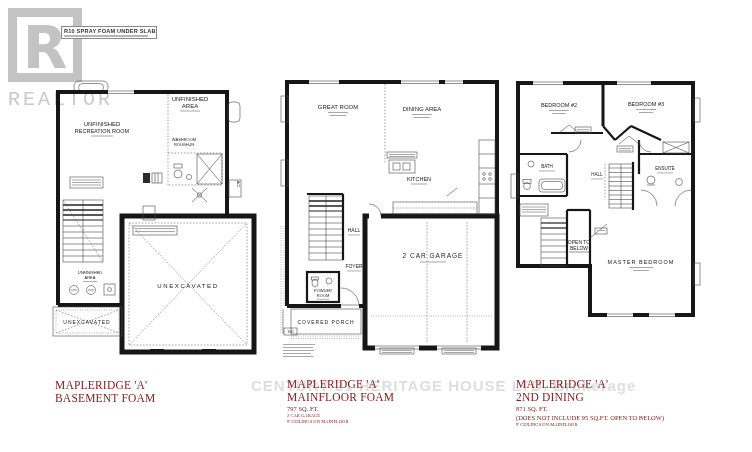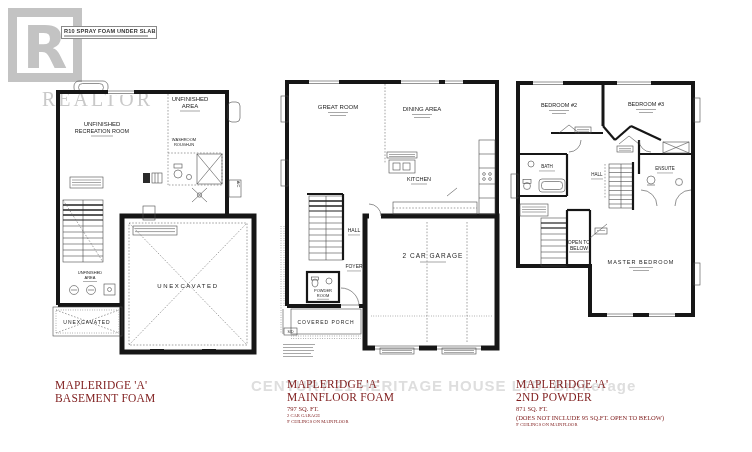--- a/index.html
+++ b/index.html
@@ -2,21 +2,21 @@
 <html><head>
 <meta charset="utf-8">
 <style>
   html,body{margin:0;padding:0;background:#ffffff;}
   .canvas{position:relative;width:752px;height:452px;background:#fff;overflow:hidden;
           font-family:"Liberation Sans",sans-serif;}
   
   .realtor{position:absolute;left:8px;top:8px;z-index:1;color:#c7c7c7;}
   .realtor-box{width:56px;height:56px;border:9px solid #c3c3c3;display:flex;align-items:flex-end;justify-content:center;}
   .realtor-r{font-family:"DejaVu Sans",sans-serif;font-weight:bold;font-size:58px;line-height:50px;color:#c3c3c3;}
-  .realtor-word{margin-top:6px;font-size:20px;letter-spacing:3px;color:#c9c9c9;font-family:Liberation Serif, serif;margin-left:34px;}
+  .realtor-word{margin-top:6px;font-size:20px;letter-spacing:3px;color:#c9c9c9;font-family:Liberation Mono, monospace;}
   .brokerage{position:absolute;left:251px;top:377px;z-index:1;font-size:15px;font-weight:bold;
              color:#dedede;letter-spacing:1px;white-space:nowrap;}
   
   .slab-note{position:absolute;left:61px;top:26px;z-index:3;width:90px;border:1px solid #8a8a8a;
              background:#fff;padding:1px 2px;}
   .slab-note .l1{font-size:5.6px;font-weight:bold;color:#333;letter-spacing:.2px;white-space:nowrap;}
   .slab-note .l2{margin-top:1px;height:2px;background:#b5b5b5;width:84px;}
   
   .ptitle{position:absolute;z-index:2;color:#7f1d1d;font-family:Liberation Serif, serif;}
   .ptitle .t{font-size:11.5px;line-height:13px;letter-spacing:.2px;font-weight:400;white-space:nowrap;}
@@ -448,19 +448,19 @@
   <div class="ptitle" style="left:287px;top:378px">
     <div class="t">MAPLERIDGE 'A'</div>
     <div class="t">MAINFLOOR FOAM</div>
     <div class="d1">797 SQ. FT.</div>
     <div class="d2">2 CAR GARAGE</div>
     <div class="d2">9' CEILINGS ON MAINFLOOR</div>
   </div>
 
   <div class="ptitle" style="left:516px;top:378px">
     <div class="t">MAPLERIDGE 'A'</div>
-    <div class="t">2ND POWDER</div>
+    <div class="t">2ND DINING</div>
     <div class="d1">871 SQ. FT.</div>
     <div class="d1">(DOES NOT INCLUDE 95 SQ.FT. OPEN TO BELOW)</div>
     <div class="d2">9' CEILINGS ON MAINFLOOR</div>
   </div>
 
 </div>
 
 </body></html>

